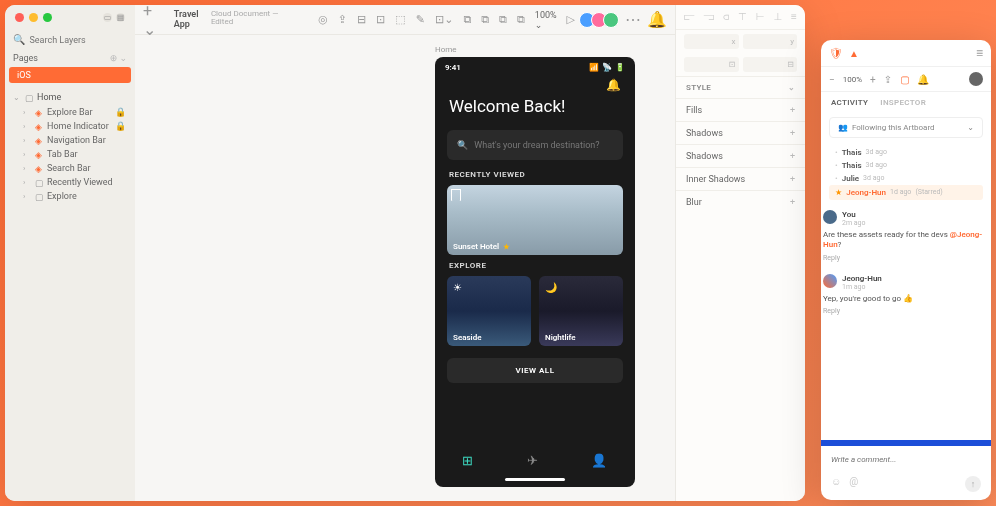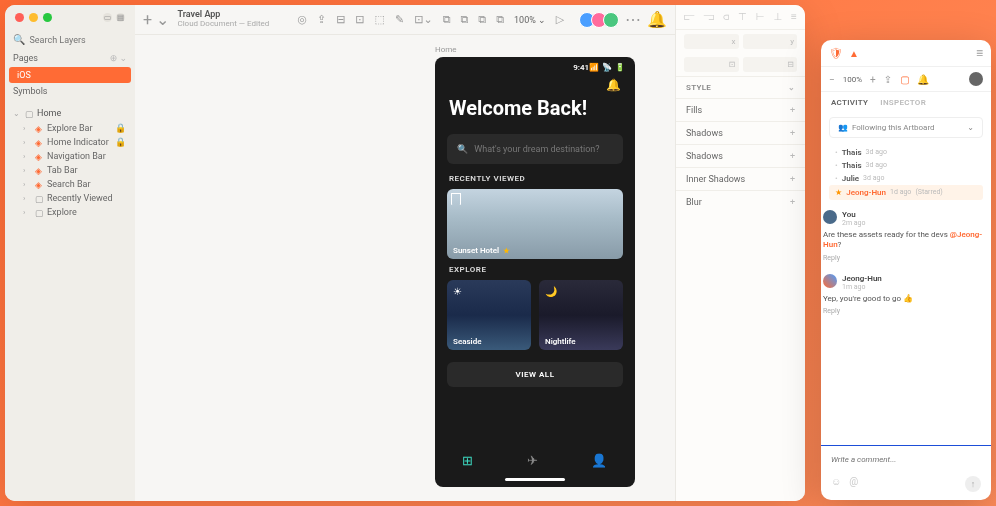--- a/index.html
+++ b/index.html
@@ -16,36 +16,36 @@
 .pages-header{display:flex;align-items:center;padding:4px 8px;color:#666;font-size:9px;justify-content:space-between}
 .page-item{padding:3px 8px;font-size:9px;color:#666}
 .page-item.active{background:#ff6b35;color:#fff;border-radius:3px;margin:0 4px}
 .layer-root{padding:3px 8px;display:flex;align-items:center;gap:4px;color:#555;font-size:9px;margin-top:6px}
 .layer-item{padding:2px 8px 2px 18px;display:flex;align-items:center;gap:4px;color:#666;font-size:9px}
 .layer-icon{width:8px;height:8px;display:inline-flex;color:#ff6b35}
 .layer-folder{width:8px;height:8px;display:inline-flex;color:#999}
 .chev{color:#aaa;font-size:8px;width:8px}
 .canvas-area{flex:1;background:#f7f6f4;position:relative;display:flex;flex-direction:column}
 .top-toolbar{height:30px;display:flex;align-items:center;padding:0 8px;gap:8px;border-bottom:1px solid #eae8e3}
-.doc-title{display:flex;flex-direction:column;font-size:9px;color:#555;line-height:1.1}
+.doc-title{display:flex;flex-direction:row;font-size:9px;color:#555;line-height:1.1}
 .doc-title .sub{font-size:8px;color:#aaa}
 .tool-icons{display:flex;gap:10px;margin-left:20px;color:#999;font-size:11px;align-items:center}
 .tool-icons span{cursor:pointer}
 .zoom{font-size:9px;color:#666;margin-left:0}
 .top-right{margin-left:auto;display:flex;align-items:center;gap:6px}
 .avatars{display:flex}
 .avatar{width:16px;height:16px;border-radius:50%;border:1px solid #fff;margin-left:-4px}
 .av1{background:#4a9eff}.av2{background:#ff6b9d}.av3{background:#4ac77f}
 .canvas{flex:1;position:relative;overflow:hidden}
 .artboard-label{position:absolute;left:300px;top:10px;font-size:8px;color:#999}
 .artboard{position:absolute;left:300px;top:22px;width:200px;height:430px;background:#1a1a1a;border-radius:8px;overflow:hidden;color:#fff;display:flex;flex-direction:column}
-.status-bar{display:flex;justify-content:flex-end;padding:6px 10px;font-size:8px;font-weight:600}
+.status-bar{display:flex;justify-content:space-between;padding:6px 10px;font-size:8px;font-weight:600}
 .status-right{display:flex;gap:3px;align-items:center}
 .bell{text-align:right;padding:0 14px;color:#3dd9c1;font-size:12px}
-.welcome{font-size:20px;font-weight:700;padding:4px 14px}
+.welcome{font-size:17px;font-weight:400;padding:4px 14px}
 .search-dest{margin:10px 12px;background:#2a2a2a;border-radius:6px;padding:10px;display:flex;align-items:center;gap:6px;color:#777;font-size:9px}
 .section-label{font-size:8px;font-weight:600;letter-spacing:.5px;padding:0 14px;color:#ddd}
 .cards-row{display:flex;gap:8px;padding:6px 12px}
 .card{flex:1;height:70px;border-radius:6px;position:relative;overflow:hidden;background:#333}
 .card.oasis{background:linear-gradient(180deg,#7fb8e8 0%,#5a9bd4 30%,#3a6b4a 60%,#2a4a35 100%)}
 .card.sunset{background:linear-gradient(180deg,#c4d4e0 0%,#a8bcc8 40%,#889ba8 100%)}
 .card.seaside{background:linear-gradient(180deg,#2a3a5a 0%,#1a2a4a 50%,#3a5a7a 100%)}
 .card.nightlife{background:linear-gradient(180deg,#2a2a3a 0%,#1a1a2a 50%,#3a3a5a 100%)}
 .bookmark{position:absolute;top:4px;left:4px;width:10px;height:12px;background:#fff;clip-path:polygon(0 0,100% 0,100% 100%,50% 75%,0 100%)}
 .bookmark.outline{background:transparent;border:1px solid #fff}
@@ -87,21 +87,21 @@
 .comment-block{padding:6px 2px;font-size:8px}
 .comment-head{display:flex;gap:5px;align-items:flex-start}
 .comment-av{width:14px;height:14px;border-radius:50%;flex-shrink:0}
 .comment-av.you{background:#4a6a8a}
 .comment-av.jh{background:linear-gradient(45deg,#ff6b35,#4a9eff)}
 .comment-meta{display:flex;flex-direction:column}
 .comment-name{font-weight:600;color:#444}
 .comment-text{color:#555;margin-top:3px;line-height:1.3}
 .mention{color:#ff6b35;font-weight:600}
 .reply{color:#aaa;font-size:7px;margin-top:3px;cursor:pointer}
-.comment-input{margin-top:auto;border-top:1px solid #1d4ed8;padding:8px 10px}
+.comment-input{margin-top:auto;border-top:6px solid #1d4ed8;padding:8px 10px}
 .comment-input input{border:none;width:100%;font-size:8px;font-style:italic;color:#bbb;outline:none}
 .comment-actions{display:flex;gap:8px;padding:4px 10px 8px;color:#ccc;font-size:10px}
 .send-btn{margin-left:auto;width:16px;height:16px;border-radius:50%;background:#eee;display:flex;align-items:center;justify-content:center;color:#aaa;font-size:9px}
 .ham{margin-left:auto;color:#999;font-size:12px}
 </style>
 </head>
 <body>
 
 <div class="main-window">
   <div class="left-sidebar">
@@ -116,21 +116,20 @@
     </div>
     <div class="search-row">
       <span>🔍</span>
       <input placeholder="Search Layers" style="">
     </div>
     <div class="pages-header">
       <span>Pages</span>
       <span style="color:#bbb">⊕ ⌄</span>
     </div>
     <div class="page-item active">iOS</div>
-    <div class="page-item">Symbols</div>
     <div class="layer-root">
       <span class="chev">⌄</span>
       <span class="layer-folder">▢</span>
       <span>Home</span>
     </div>
     <div class="layer-item">
         <span class="chev">›</span>
         <span class="layer-icon">◈</span>
         <span>Explore Bar</span>
         <span style="margin-left:auto;color:#ccc">🔒</span>

